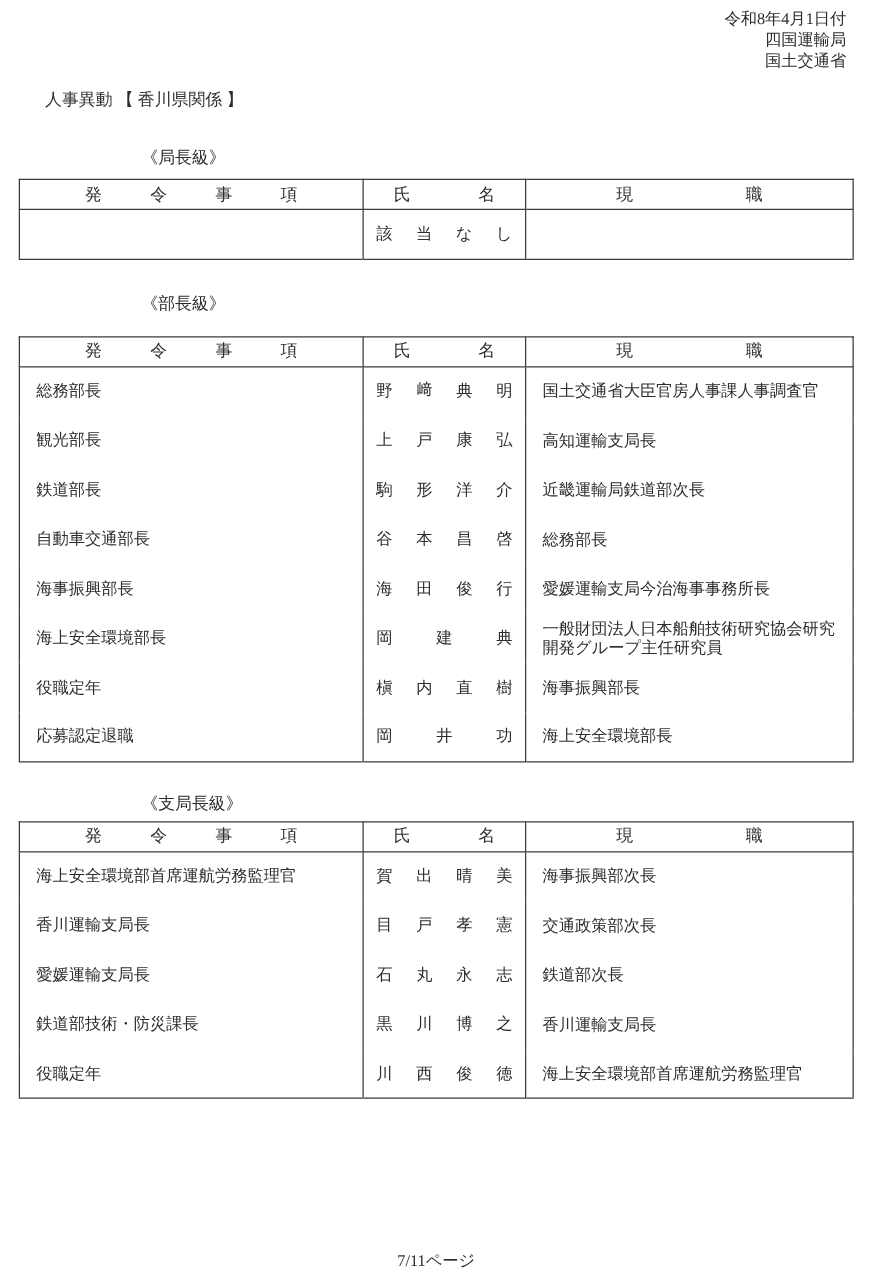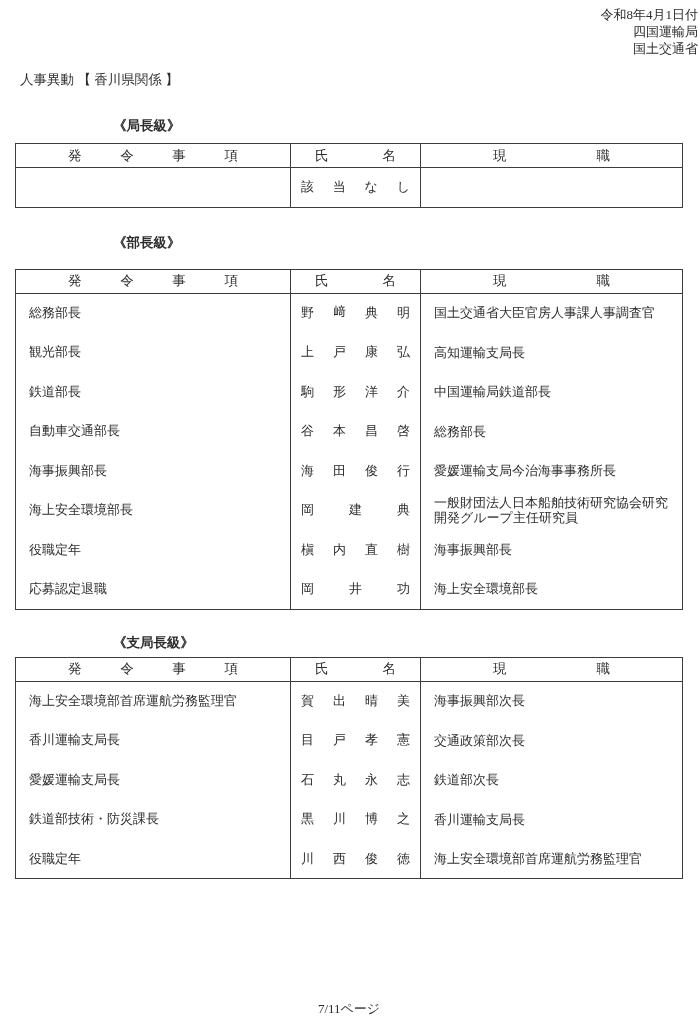--- a/index.html
+++ b/index.html
@@ -7,36 +7,35 @@
   body {
     width: 698px; height: 1030px;
     font-family: "Liberation Serif", "DejaVu Serif", serif;
     color: #2d2d2d;
     overflow: hidden;
   }
   .page { position: relative; width: 698px; height: 1030px; background: #ffffff; }
 
   .doc-header {
     padding-top: 6px;
-    margin-right: 0;
+    margin-right: 21px;
     text-align: right;
     font-size: 13px;
     line-height: 17px;
   }
 
   .doc-title {
-    margin: 14px 0 0 20px;
+    margin: 14px 0 0 36px;
     font-size: 13.5px;
   }
 
   .sec-heading {
     margin-left: 113px;
     font-size: 13.5px;
     line-height: 17px;
-    font-weight: bold;
   }
   .sec-heading.h-lvl1 { margin-top: 28px; margin-bottom: 9px; }
   .sec-heading.h-lvl2 { margin-top: 26px; margin-bottom: 18px; }
   .sec-heading.h-lvl3 { margin-top: 24px; margin-bottom: 6px; }
 
   table.personnel {
     margin-left: 15px;
     width: 667px;
     border-collapse: collapse;
     table-layout: fixed;
@@ -201,21 +200,21 @@
           <tr>
             <td class="cell-item">鉄道部長</td>
             <td>
               <div class="spread name-spread">
                 <span>駒</span>
                 <span>形</span>
                 <span>洋</span>
                 <span>介</span>
               </div>
             </td>
-            <td class="cell-pos">中国運輸局鉄道部長</td>
+            <td class="cell-pos">近畿運輸局鉄道部次長</td>
           </tr>
           <tr>
             <td class="cell-item">自動車交通部長</td>
             <td>
               <div class="spread name-spread">
                 <span>谷</span>
                 <span>本</span>
                 <span>昌</span>
                 <span>啓</span>
               </div>

